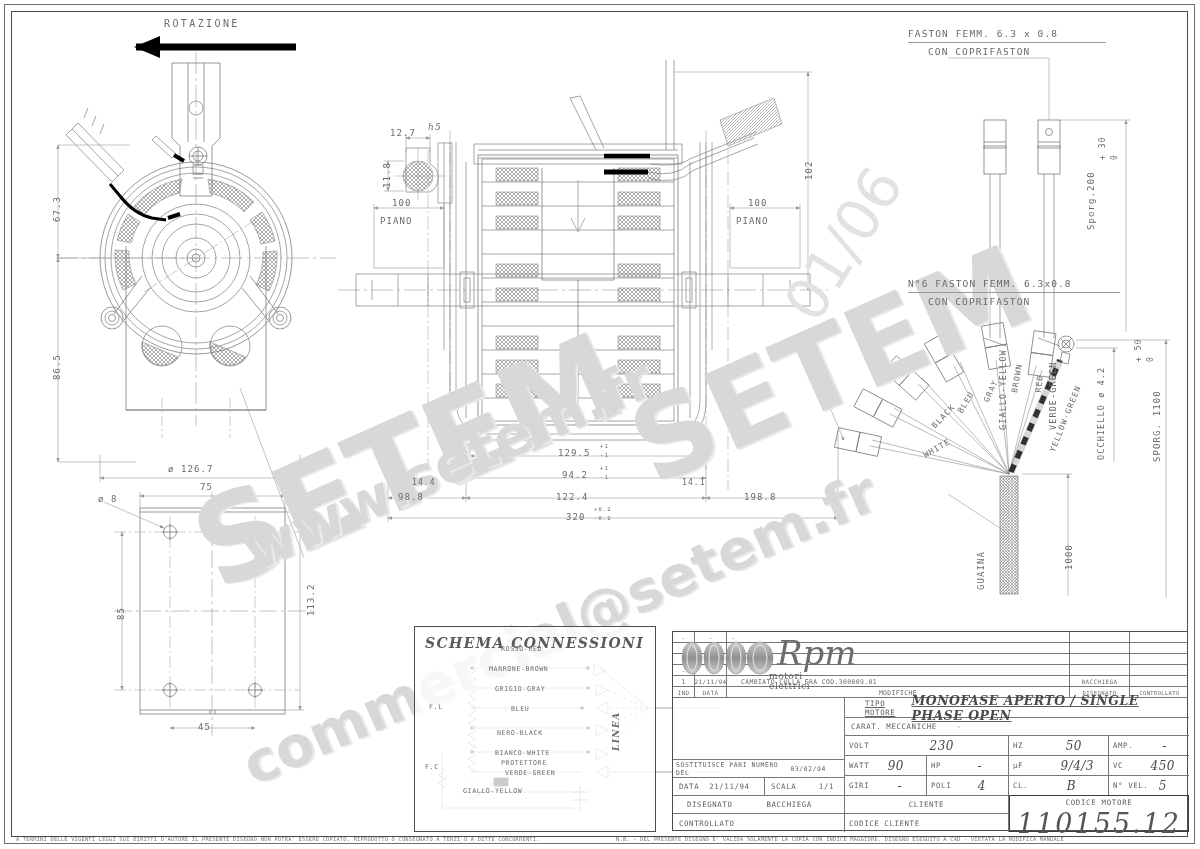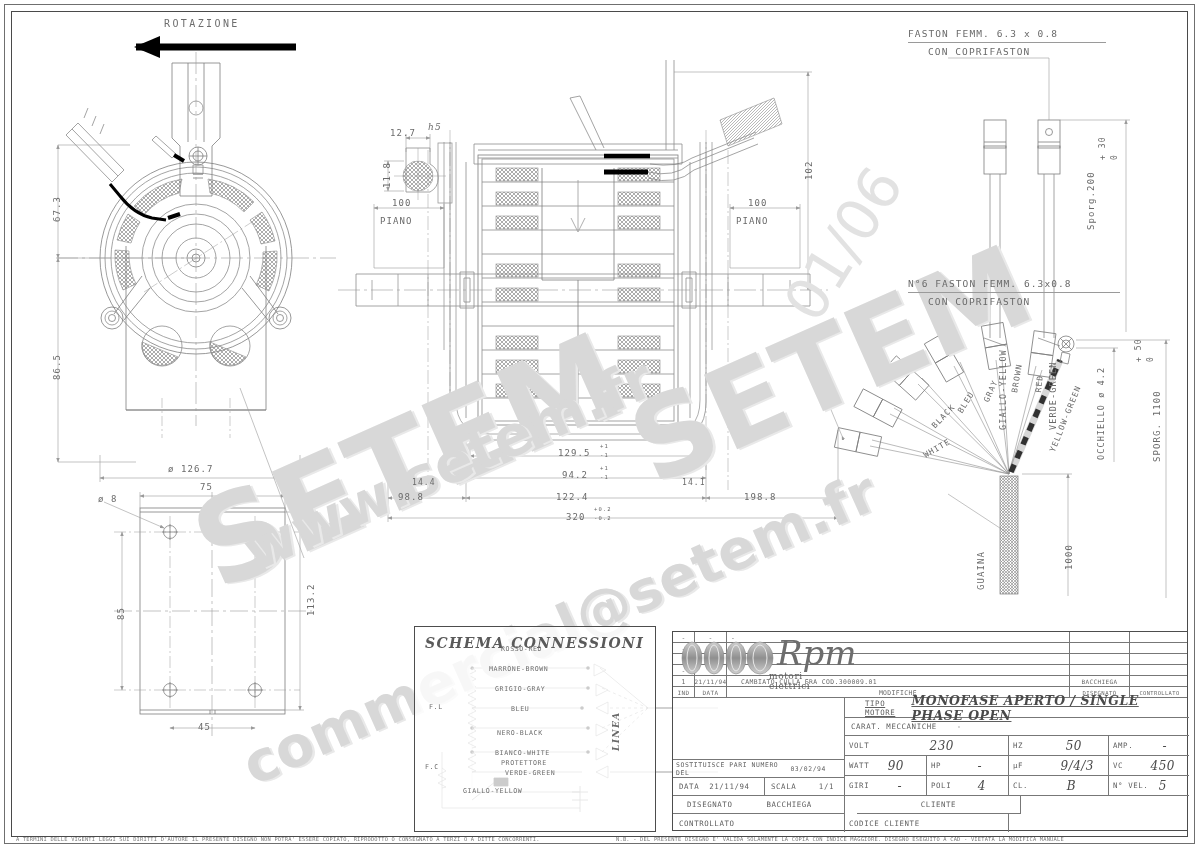--- a/index.html
+++ b/index.html
@@ -753,21 +753,25 @@
     </div>
     <div class="cell" style="left:336px;top:144px;width:100px;height:20px;padding-left:4px;">
       <span>CL.</span>
       <span class="val" style="margin-left:auto;margin-right:32px;">B</span>
     </div>
     <div class="cell nob" style="left:436px;top:144px;width:80px;height:20px;padding-left:4px;">
       <span>N° VEL.</span>
       <span class="val" style="margin-left:auto;margin-right:22px;">5</span>
     </div>
 
-    <div class="cell cc" style="left:184px;top:164px;width:164px;height:18px;">CLIENTE</div>
+    <div class="cell cc" style="left:172px;top:164px;width:164px;height:18px;">CLIENTE</div>
     <div class="cell nobb" style="left:172px;top:182px;width:164px;height:18px;padding-left:4px;">CODICE CLIENTE</div>
 
+    <div class="codmot" style="left:336px;top:163px;width:180px;height:37px;">
+      <div class="lbl">CODICE MOTORE</div>
+      <div class="num">110155.12</div>
+    </div>
   </div>
 
   <div class="legal" style="left:16px;top:836px;">A TERMINI DELLE VIGENTI LEGGI SUI DIRITTI D'AUTORE IL PRESENTE DISEGNO NON POTRA' ESSERE COPIATO, RIPRODOTTO O CONSEGNATO A TERZI O A DITTE CONCORRENTI.</div>
   <div class="legal" style="left:616px;top:836px;">N.B. - DEL PRESENTE DISEGNO E' VALIDA SOLAMENTE LA COPIA CON INDICE MAGGIORE.      DISEGNO ESEGUITO A CAD - VIETATA LA MODIFICA MANUALE</div>
 
 </div>
 
 </body></html>

